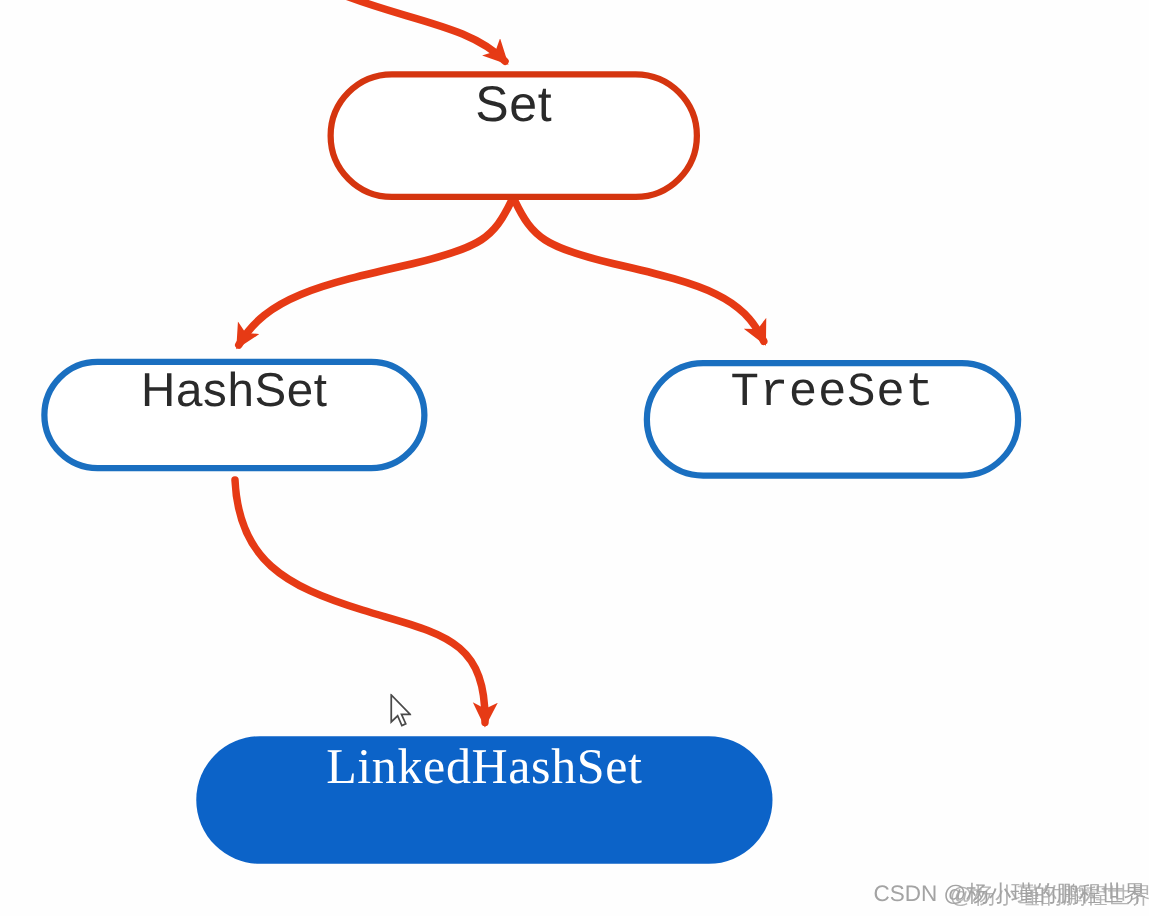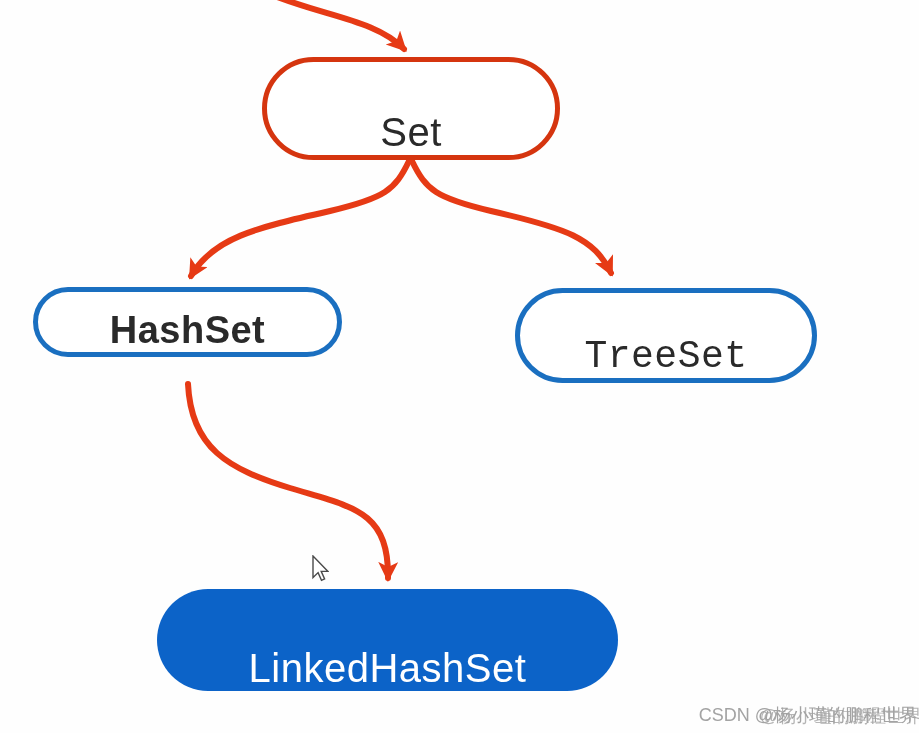--- a/index.html
+++ b/index.html
@@ -34,49 +34,49 @@
   .edge {
     fill: none;
     stroke: var(--red);
     stroke-width: 6;
     stroke-linecap: round;
   }
   .arrowhead { fill: var(--red); }
   .node {
     position: absolute;
     display: flex;
-    align-items: flex-end;
+    align-items: flex-start;
     justify-content: center;
     background: #ffffff;
     border-radius: 52px;
     color: var(--text-dark);
     font-size: 38px;
     letter-spacing: 0.5px;
   }
   .node--set {
     left: 262px; top: 57px; width: 298px; height: 103px;
     border: 5px solid var(--red-dark);
     font-size: 40px;
   }
   .node--hashset {
-    left: 33px; top: 287px; width: 309px; height: 70px;
+    left: 33px; top: 287px; width: 309px; height: 90px;
     border: 5px solid var(--blue-outline);
-    font-weight: bold;
   }
   .node--treeset {
     left: 515px; top: 288px; width: 302px; height: 95px;
     border: 5px solid var(--blue-outline);
     font-family: Liberation Mono, monospace;
   }
   .node--linkedhashset {
     left: 157px; top: 589px; width: 461px; height: 102px;
     background: var(--blue-fill);
     border: none;
     color: var(--text-light);
     font-size: 40px;
+    font-family: Liberation Serif, serif;
   }
   .cursor {
     position: absolute;
     left: 312px; top: 555px;
     width: 17px; height: 27px;
     pointer-events: none;
   }
   .watermark {
     position: absolute;
     right: 2px;

